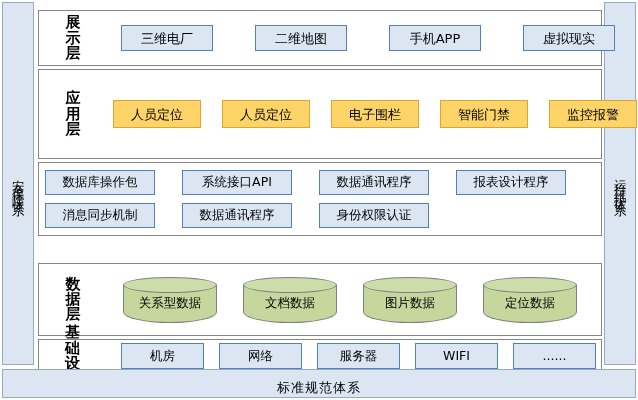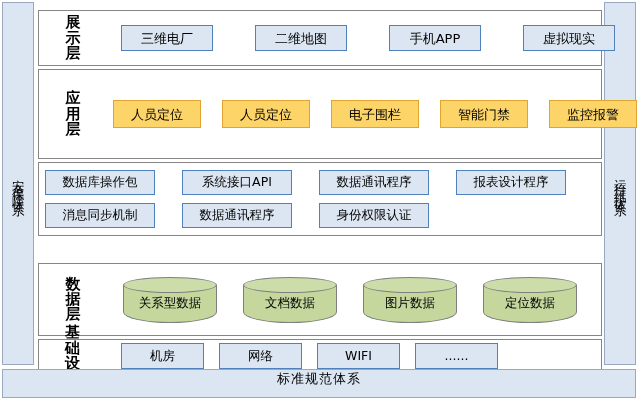--- a/index.html
+++ b/index.html
@@ -209,21 +209,21 @@
   .bottom-bar {
     position: absolute;
     left: 2px;
     top: 369px;
     width: 634px;
     height: 29px;
     box-sizing: border-box;
     background: #dce6f2;
     border: 1px solid #9aa9c2;
     display: flex;
-    align-items: flex-start;
+    align-items: flex-end;
     justify-content: center;
     font-size: 13px;
     color: #000000;
     letter-spacing: 1px;
   }
 </style>
 </head>
 <body>
 
 <div id="diagram">
@@ -314,20 +314,21 @@
     </div>
 
     <div class="layer layer-infra">
       <div class="layer-label two-line">
         <span class="lbl-inner">基础设施</span>
       </div>
       <div class="layer-body">
         <div class="row">
           <div class="node blue">机房</div>
           <div class="node blue">网络</div>
+          <div class="node blue">服务器</div>
           <div class="node blue">WIFI</div>
           <div class="node blue">......</div>
         </div>
       </div>
     </div>
 
   </div>
 
   <div class="bottom-bar">
     <span>标准规范体系</span>

